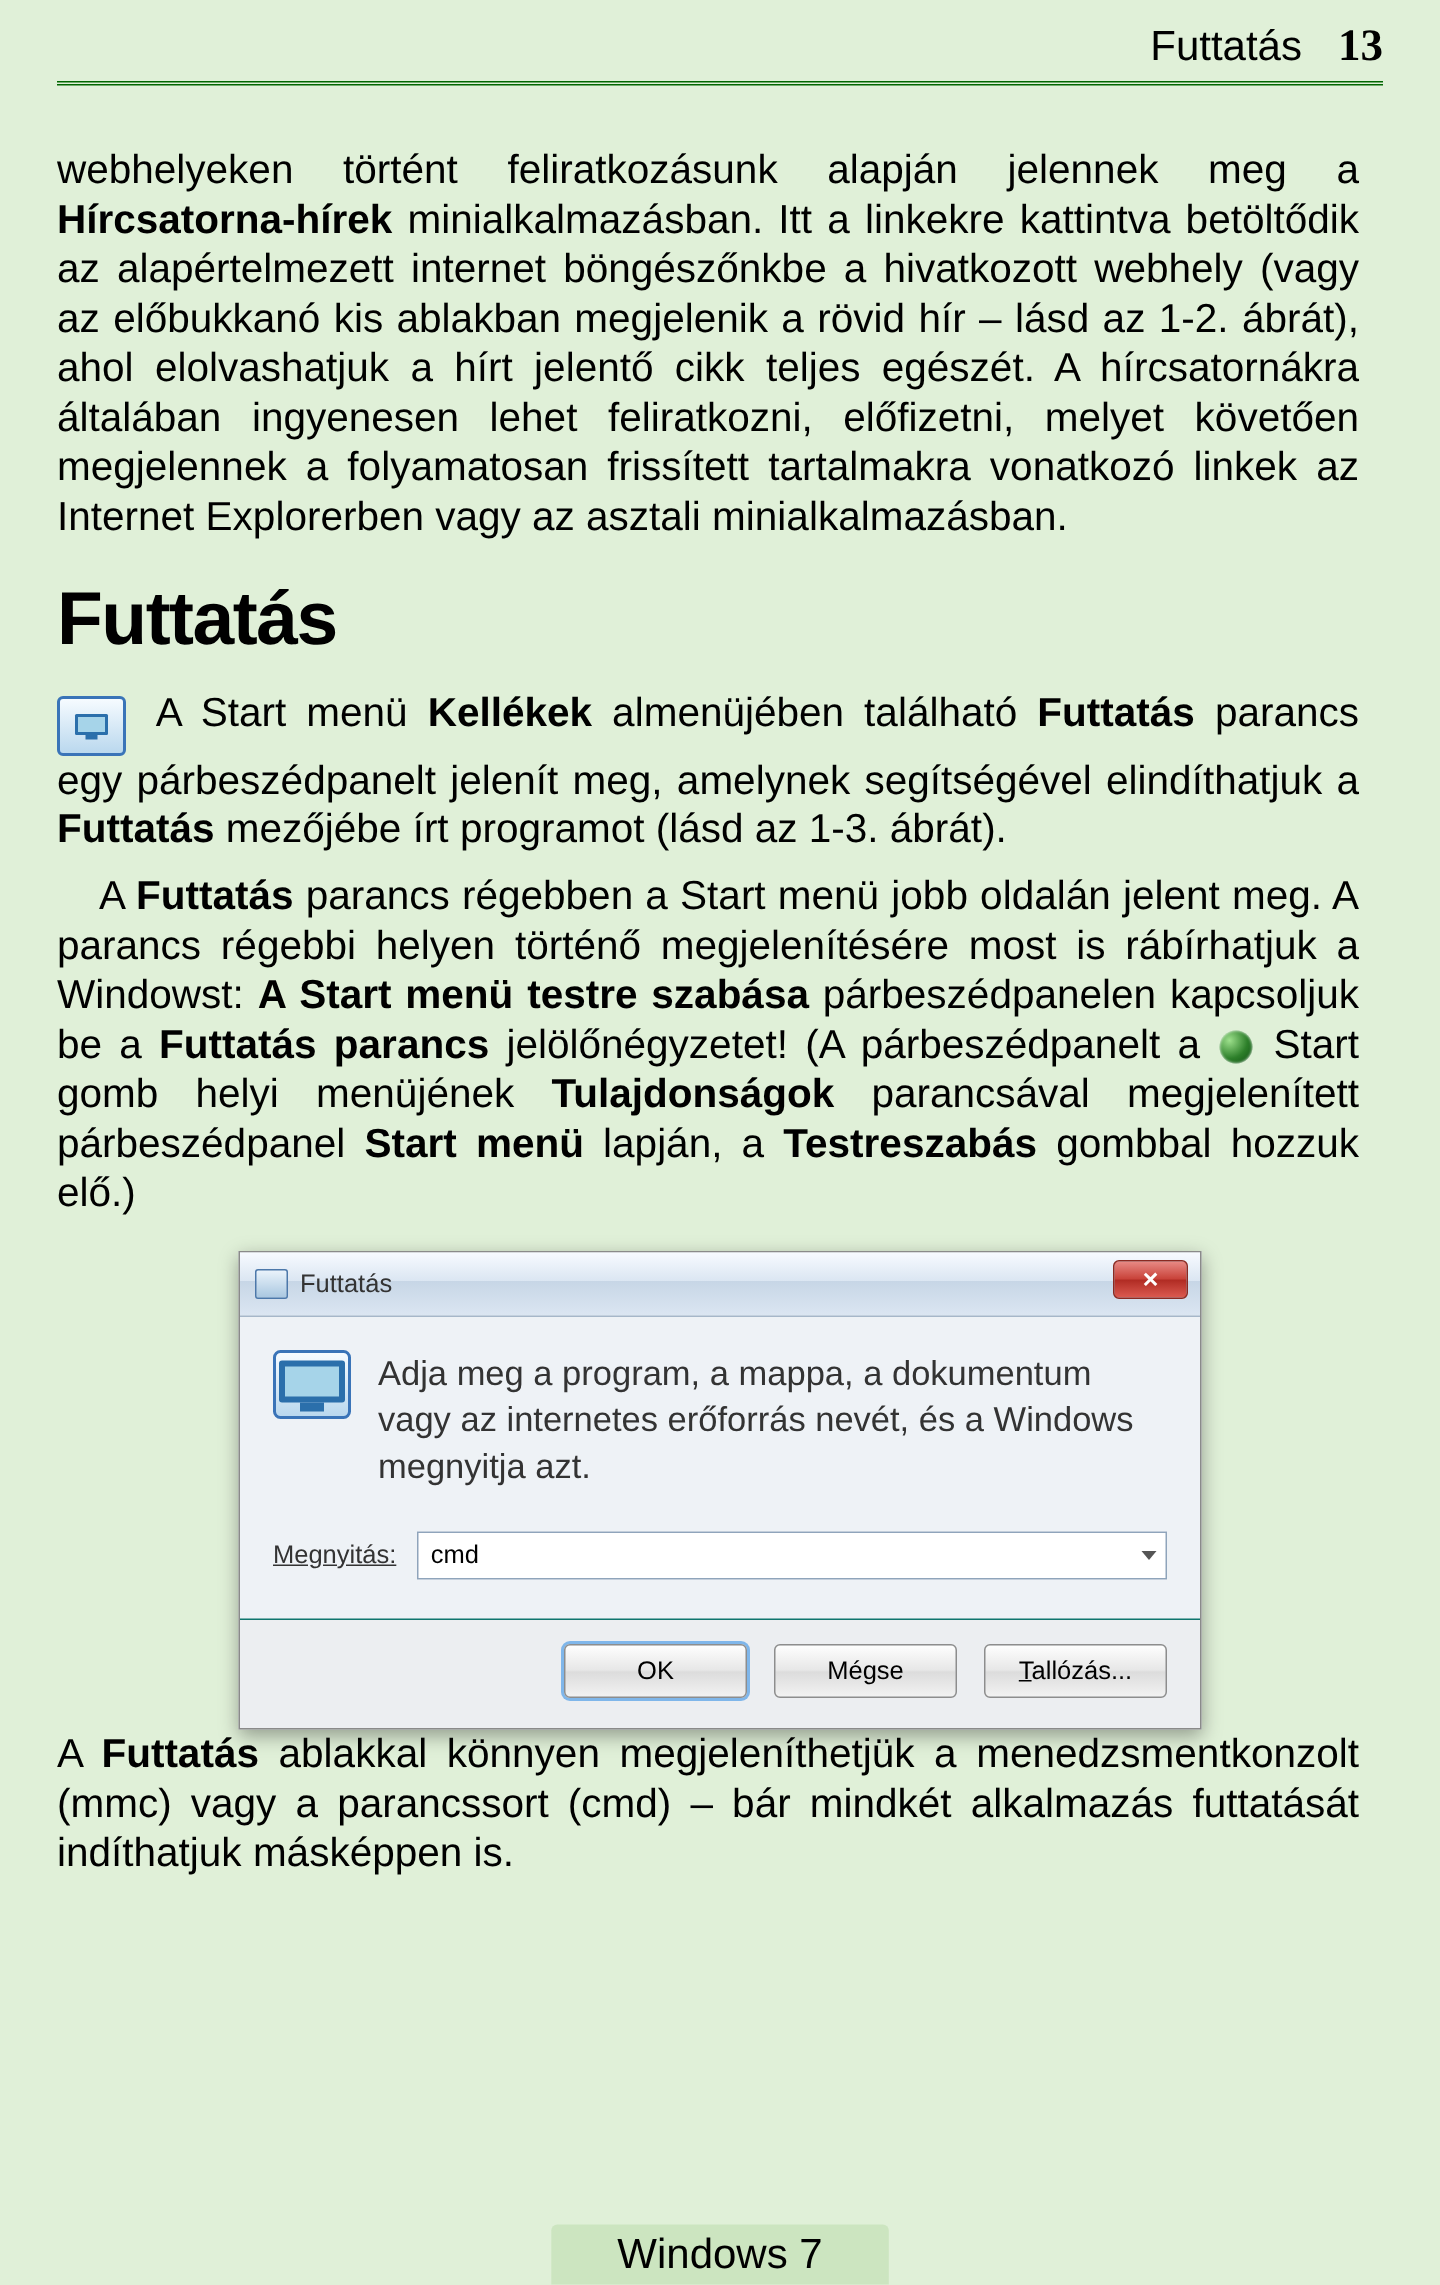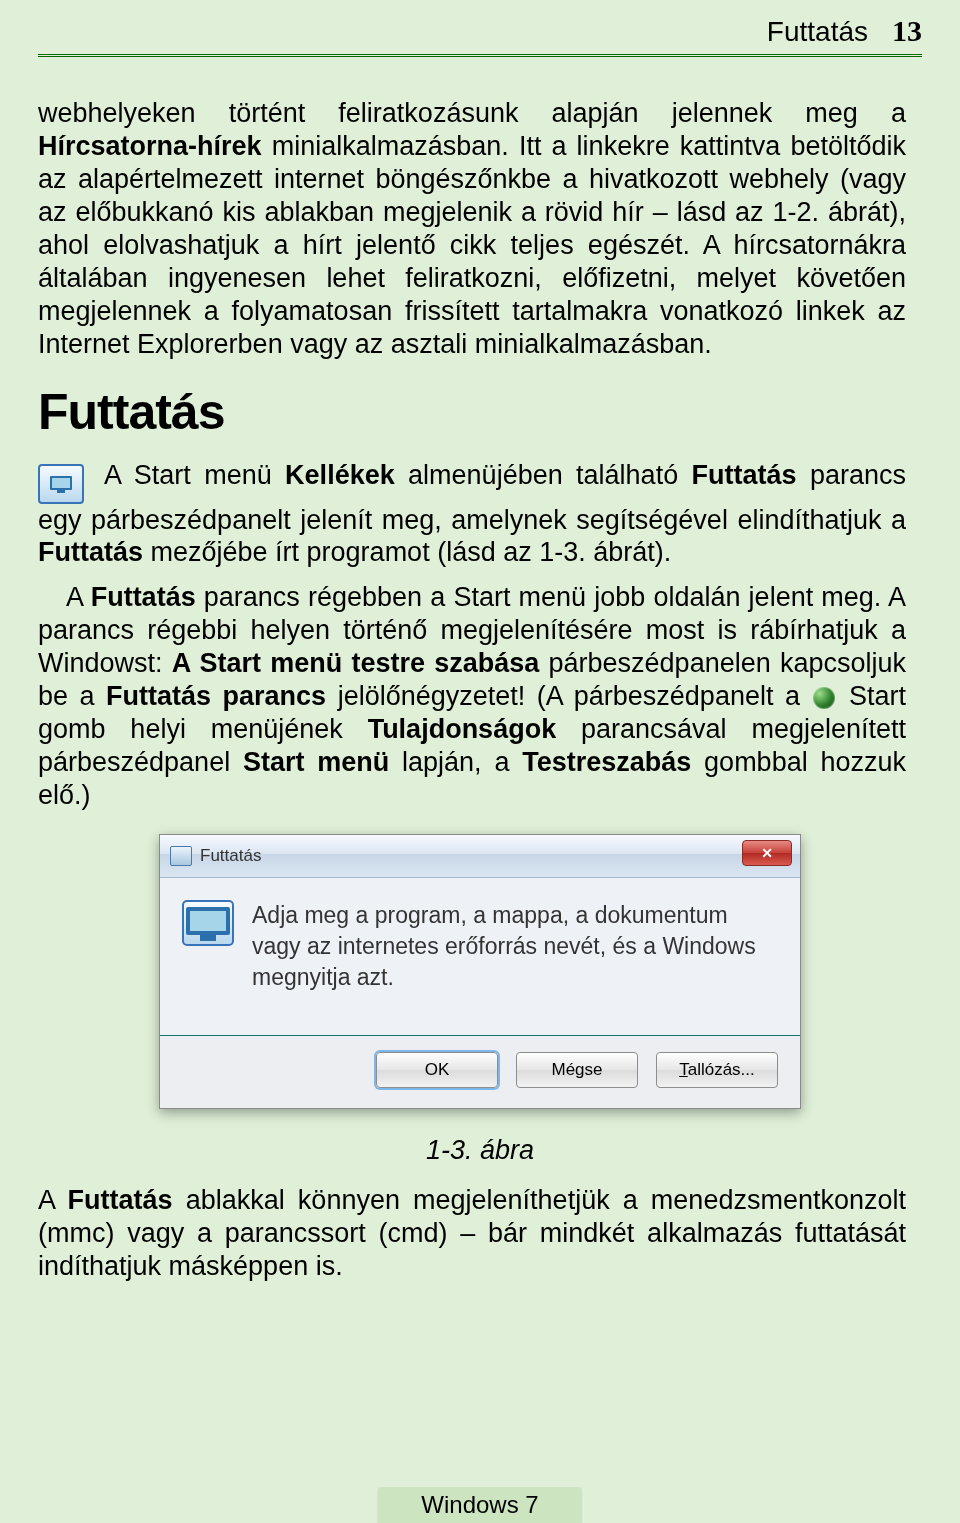--- a/index.html
+++ b/index.html
@@ -204,21 +204,21 @@
   }
   .footer-pill {
     position: absolute;
     left: 50%;
     transform: translateX(-50%);
     bottom: 0;
     background: #cce5c0;
     border-top-left-radius: 4px;
     border-top-right-radius: 4px;
     padding: 4px 44px;
-    font-size: 24px;
+    font-size: 28px;
   }
 </style>
 </head>
 <body>
 
 <div class="page">
 
   <div class="header-row">
     <span class="header-title">Futtatás</span>
     <span class="header-number">13</span>
@@ -260,34 +260,40 @@
       <div class="d-desc">
         <span class="big-icon">
           <svg viewBox="0 0 24 20">
               <rect x="1" y="2" width="22" height="14" rx="1" fill="#2b6fab"></rect>
               <rect x="3" y="4" width="18" height="10" fill="#a6d4e9"></rect>
               <rect x="8" y="16" width="8" height="3" fill="#2b6fab"></rect>
             </svg>
         </span>
         <div class="d-text">Adja meg a program, a mappa, a dokumentum vagy az internetes erőforrás nevét, és a Windows megnyitja azt.</div>
       </div>
+      <div class="input-row">
+        <span class="input-label"><u>Megnyitás:</u></span>
+        <div class="combo">
+          <span>cmd</span>
+          <span class="chev"></span>
+        </div>
+      </div>
     </div>
     <div class="dialog-footer">
       <div class="btn default">
           <span>OK</span>
         </div>
       <div class="btn">
           <span>Mégse</span>
         </div>
       <div class="btn">
           <span><u>T</u>allózás...</span>
         </div>
     </div>
   </div>
 
-  <div class="caption">1-3. ábra</div>
 
   <p class="para">
     <span>A </span><span class="bold">Futtatás</span><span> ablakkal könnyen megjeleníthetjük a menedzsmentkonzolt </span><span style="">(mmc)</span><span> vagy a parancssort </span><span style="">(cmd)</span><span> – bár mindkét alkalmazás futtatását indíthatjuk másképpen is.</span>
   </p>
 
   <div class="footer-pill">Windows 7</div>
 </div>
 
 </body></html>

